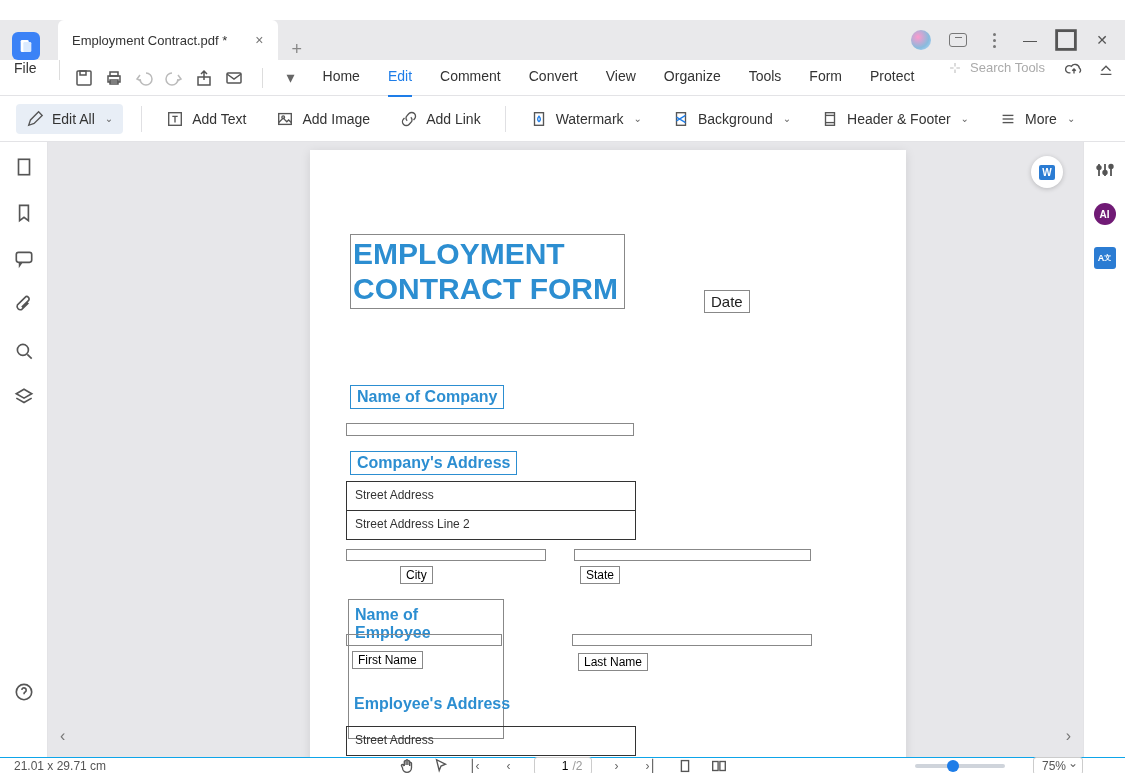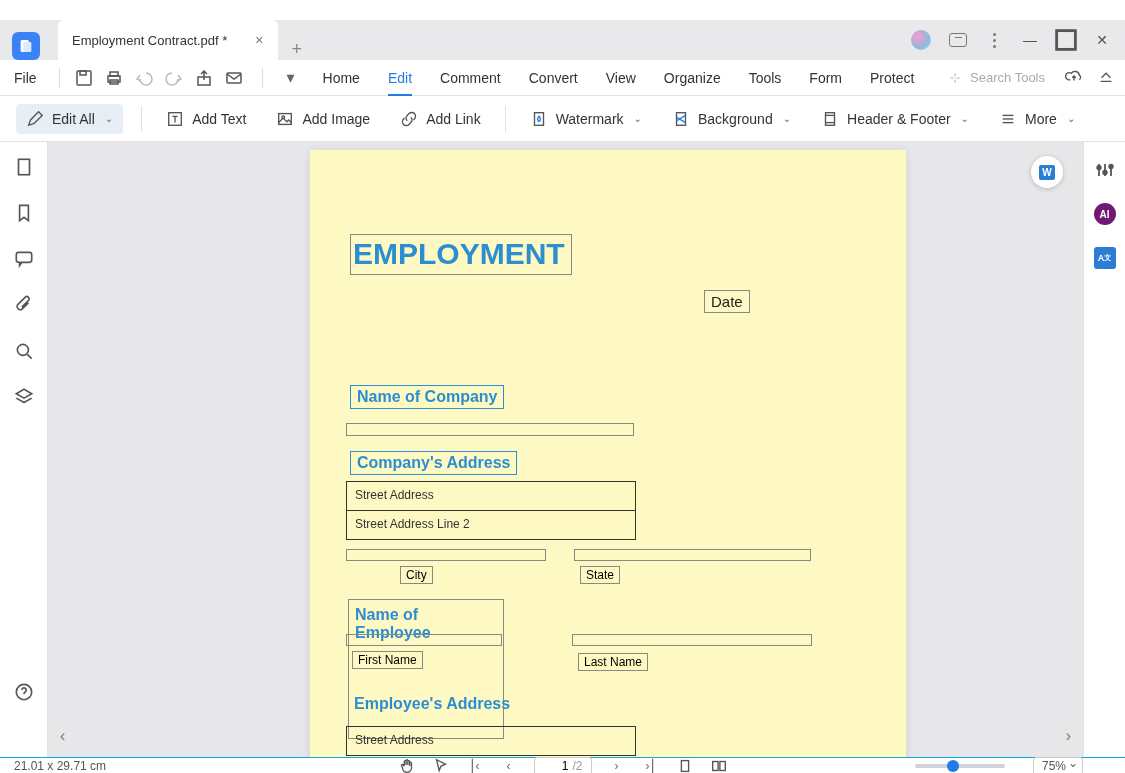--- a/index.html
+++ b/index.html
@@ -15,21 +15,21 @@
   .new-tab { margin-left:14px; font-size:18px; color:#888; cursor:pointer; }
   .win-controls { position:absolute; right:8px; top:0; height:40px; display:flex; align-items:center; gap:6px; }
   .win-controls .wc { width:30px; height:28px; display:flex; align-items:center; justify-content:center; color:#555; cursor:pointer; font-size:14px;}
   .win-controls .avatar { width:20px; height:20px; border-radius:50%; background: radial-gradient(circle at 35% 35%, #f9c 0%, #8bd 60%, #bdf 100%); margin-right:6px;}
   .win-controls .chat { border:1.4px solid #777; border-radius:3px; width:18px; height:14px; position:relative;}
   .win-controls .chat::after{content:"";position:absolute;left:5px;top:3px;width:7px;height:1.3px;background:#777;}
   .win-controls .dots { display:flex; flex-direction:column; gap:3px;}
   .win-controls .dots span{width:3px;height:3px;background:#777;border-radius:50%;}
   
   
-  .menubar { height: 36px; background:#fff; display:flex; align-items:center; border-bottom:1px solid #e3e3e6; position:relative;}
+  .menubar { height: 36px; background:#fff; display:flex; border-bottom:1px solid #e3e3e6; position:relative;}
   .file-menu { padding:0 14px; font-size:14px; color:#333; cursor:pointer;}
   .menu-icons { display:flex; align-items:center; gap:10px; padding-left:6px; color:#666;}
   .menu-icons .mi { width:20px; height:20px; display:flex; align-items:center; justify-content:center; cursor:pointer;}
   .vsep { width:1px; height:20px; background:#ddd; margin:0 8px;}
   .menu-tabs { display:flex; gap:28px; margin-left:22px; font-size:14px; color:#333;}
   .menu-tabs .mt { cursor:pointer; padding:8px 0; position:relative;}
   .menu-tabs .mt.active { color:#1e7de8; font-weight:500;}
   .menu-tabs .mt.active::after { content:""; position:absolute; left:0; right:0; bottom:-2px; height:2px; background:#1e7de8;}
   .search-tools { position:absolute; right:80px; display:flex; align-items:center; gap:8px; color:#aaa; font-size:13px;}
   .search-tools svg{width:14px;height:14px;}
@@ -44,21 +44,21 @@
   .rsep { width:1px; height:26px; background:#e0e0e3;}
   
   
   .main { flex:1; display:flex; position:relative; background:#e7e7ea; overflow:hidden;}
   .left-sidebar { width:48px; background:#fff; border-right:1px solid #e3e3e6; display:flex; flex-direction:column; align-items:center; padding-top:14px; gap:24px;}
   .left-sidebar .ls { width:22px; height:22px; color:#777; cursor:pointer; display:flex; align-items:center; justify-content:center;}
   .left-sidebar .help { margin-top:auto; margin-bottom:54px;}
   .left-collapse { position:absolute; left:12px; bottom:12px; color:#777; cursor:pointer;}
   
   .canvas-wrap { flex:1; position:relative; overflow:hidden; background:#e7e7ea;}
-  .page { position:absolute; left:262px; top:8px; width:596px; height:618px; background:#fef9c3; box-shadow:0 2px 10px rgba(0,0,0,.1);}
+  .page { position:absolute; left:262px; top:8px; width:596px; height:618px; background:#ffffff; box-shadow:0 2px 10px rgba(0,0,0,.1);}
   .doc-title-box { position:absolute; left:40px; top:84px; border:1px solid #888; padding:2px 6px 2px 2px;}
   .doc-title { color:#2c8ed1; font-weight:700; font-size:30px; line-height:1.15;}
   .date-box { position:absolute; left:394px; top:140px; border:1px solid #888; padding:2px 6px; font-size:15px; color:#222;}
   .field-label { position:absolute; border:1px solid #2c8ed1; color:#2c8ed1; font-weight:700; padding:2px 6px;}
   .field-label.company { left:40px; top:235px; font-size:16px;}
   .input-box { position:absolute; border:1px solid #888; height:13px;}
   .company-input { left:36px; top:273px; width:288px;}
   .field-label.addr { left:40px; top:301px; font-size:16px;}
   .addr-box { position:absolute; left:36px; top:331px; width:290px; border:1.4px solid #333; border-bottom:none;}
   .addr-row { height:29px; border-bottom:1.4px solid #333; padding:6px 8px; font-size:12px; color:#333;}
@@ -319,20 +319,21 @@
             <path d="M8 8a2 2 0 1 1 3 2c-1 .5-1 1-1 2M10 15h0"></path>
           </svg>
         </div>
     </div>
 
     <div class="canvas-wrap">
       <div class="left-collapse">‹</div>
       <div class="page">
         <div class="doc-title-box">
           <div class="doc-title">EMPLOYMENT</div>
+          <div class="doc-title">CONTRACT FORM</div>
         </div>
         <div class="date-box">Date</div>
         <div class="field-label company">Name of Company</div>
         <div class="input-box company-input"></div>
         <div class="field-label addr">Company's Address</div>
         <div class="addr-box">
           <div class="addr-row">Street Address</div>
           <div class="addr-row">Street Address Line 2</div>
         </div>
         <div class="small-in city-in-line"></div>

